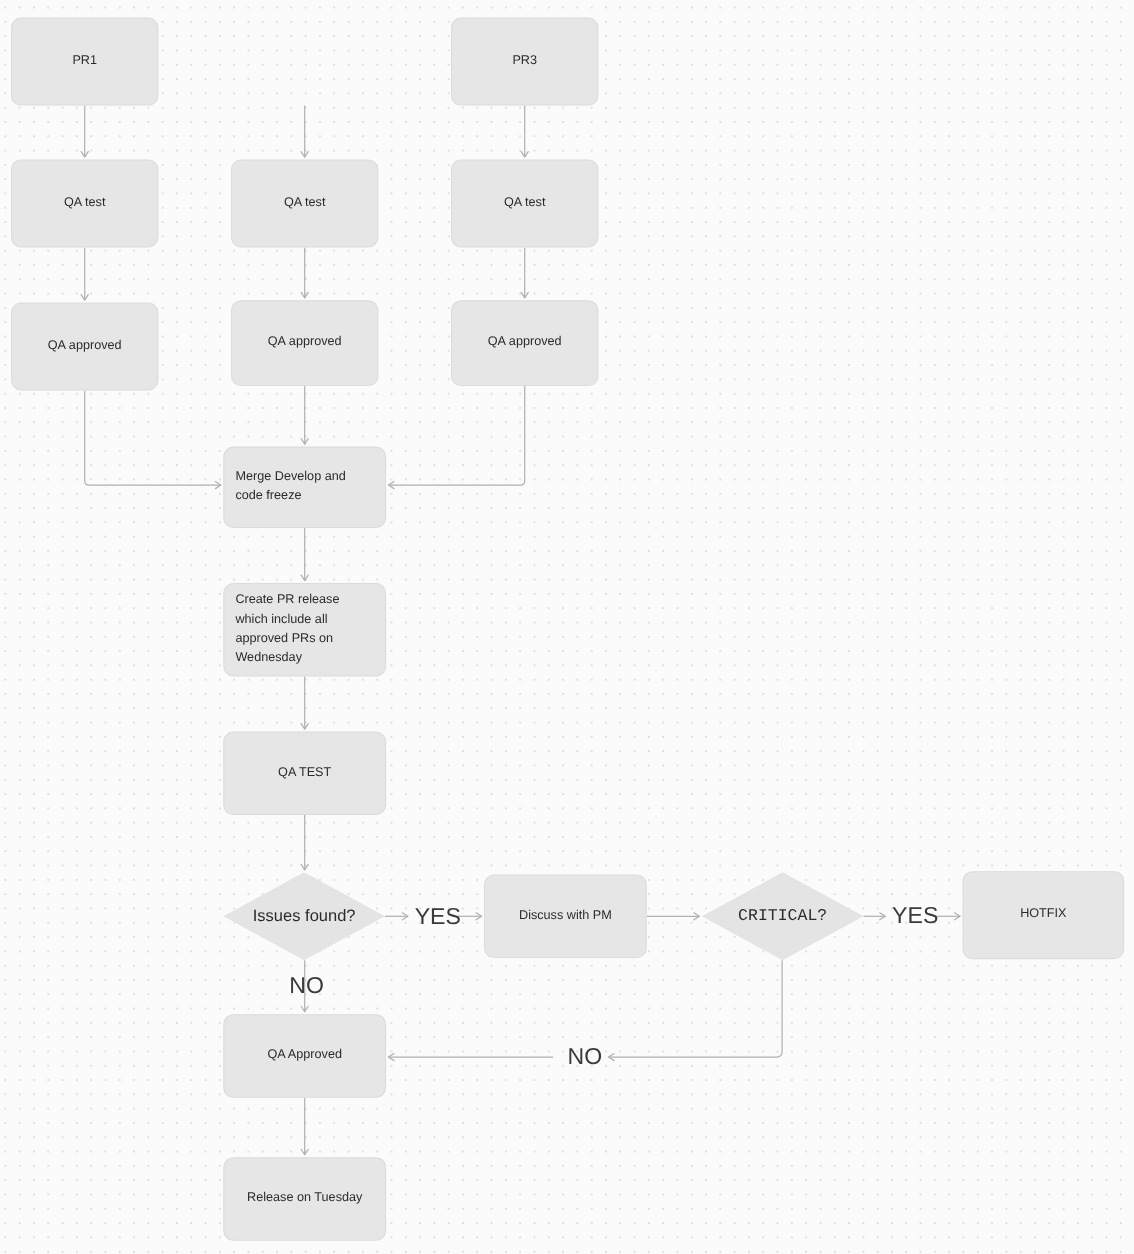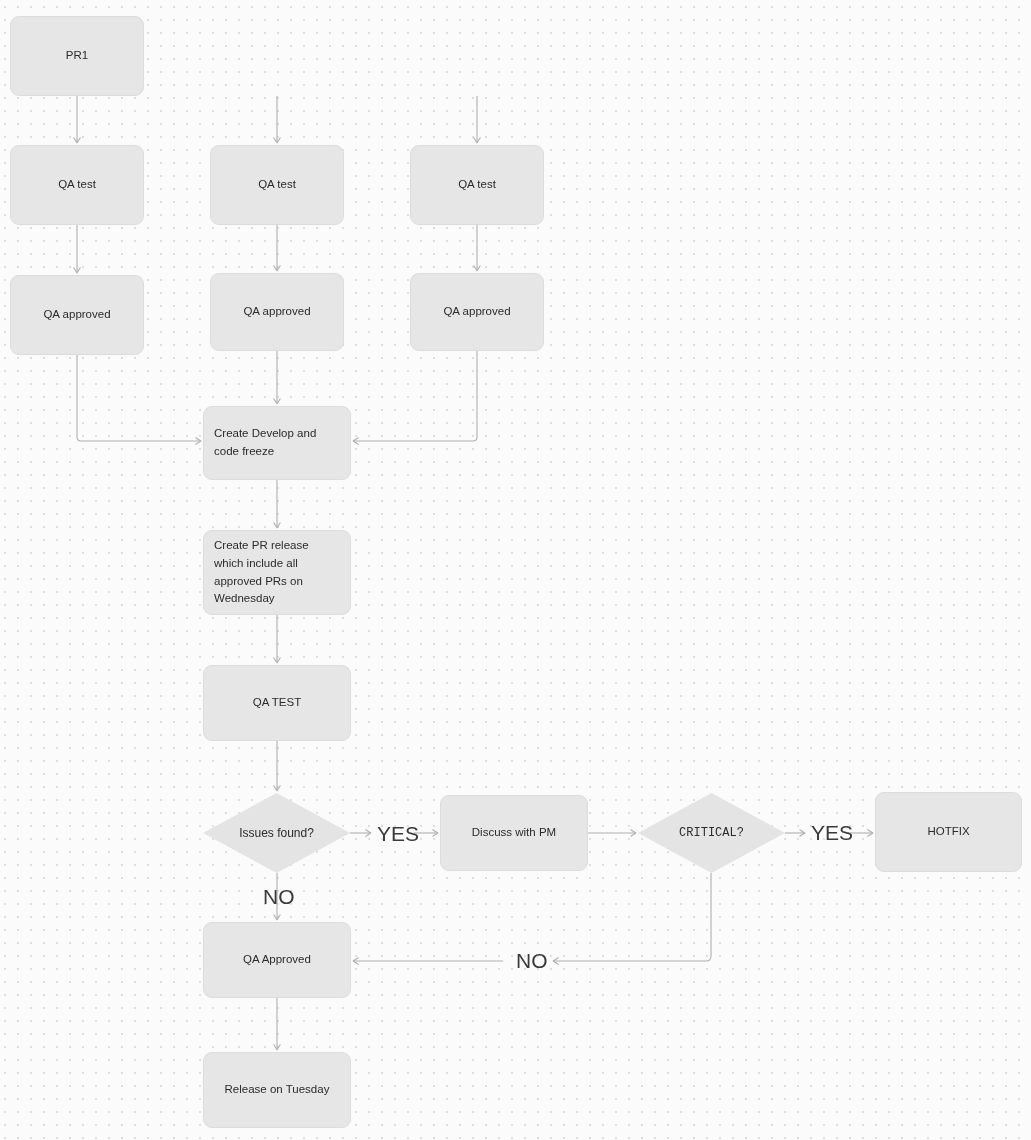--- a/index.html
+++ b/index.html
@@ -41,21 +41,21 @@
     border-radius:0;
   }
   .dia-shape {
     position:absolute; inset:0;
     background:#e4e4e4;
     clip-path:polygon(50% 0%, 100% 50%, 50% 100%, 0% 50%);
   }
   .dia-label {
     position:relative;
     z-index:2;
-    font-size:12px;
+    font-size:15px;
     color:#2b2b2b;
   }
   .edge-label {
     position:absolute;
     color:#3a3a3a;
     font-size:21px;
     line-height:1;
     white-space:nowrap;
   }
 </style>
@@ -99,20 +99,23 @@
       <path d="M711,873 L711,956 Q711,961 706,961 L553,961"></path>
       <path d="M503,961 L353,961"></path>
 
       <path d="M277,998 L277,1050"></path>
     </g>
   </svg>
 
   <div class="node" style="left:10px;top:16px;width:134px;height:80px;">
     <span>PR1</span>
   </div>
+  <div class="node" style="left:410px;top:16px;width:134px;height:80px;">
+    <span>PR3</span>
+  </div>
 
   <div class="node" style="left:10px;top:145px;width:134px;height:80px;">
     <span>QA test</span>
   </div>
   <div class="node" style="left:210px;top:145px;width:134px;height:80px;">
     <span>QA test</span>
   </div>
   <div class="node" style="left:410px;top:145px;width:134px;height:80px;">
     <span>QA test</span>
   </div>
@@ -121,21 +124,21 @@
     <span>QA approved</span>
   </div>
   <div class="node" style="left:210px;top:273px;width:134px;height:78px;">
     <span>QA approved</span>
   </div>
   <div class="node" style="left:410px;top:273px;width:134px;height:78px;">
     <span>QA approved</span>
   </div>
 
   <div class="node" style="left:203px;top:406px;width:148px;height:74px;">
-    <span>Create Develop and code freeze</span>
+    <span>Merge Develop and code freeze</span>
   </div>
   <div class="node" style="left:203px;top:530px;width:148px;height:85px;">
     <span>Create PR release which include all approved PRs on Wednesday</span>
   </div>
   <div class="node" style="left:203px;top:665px;width:148px;height:76px;">
     <span>QA TEST</span>
   </div>
 
   <div class="node dia" style="left:203px;top:793px;width:147px;height:80px;">
     <span class="dia-shape"></span>

